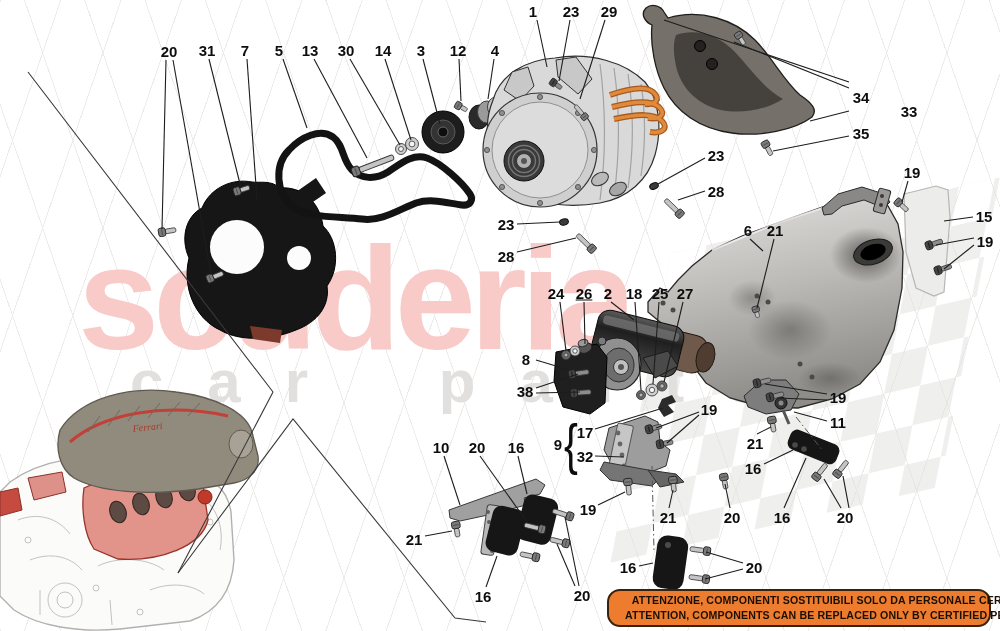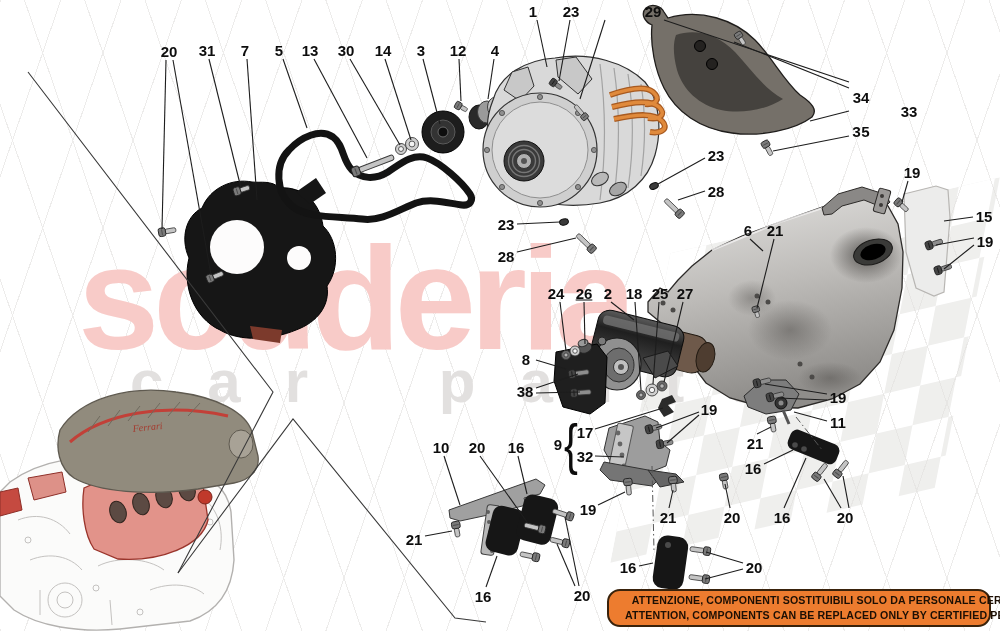--- a/index.html
+++ b/index.html
@@ -532,34 +532,34 @@
         <line x1="849" y1="508" x2="843" y2="476" stroke="#1d1d1d" stroke-width="1.1"></line>
         <line x1="639" y1="566" x2="653" y2="563" stroke="#1d1d1d" stroke-width="1.1"></line>
         <line x1="743" y1="563" x2="706" y2="552" stroke="#1d1d1d" stroke-width="1.1"></line>
         <line x1="743" y1="569" x2="705" y2="579" stroke="#1d1d1d" stroke-width="1.1"></line>
       </g>
     </svg>
 
   <div id="labels">
       <div class="callout" style="left: 533px; top: 11px;">1</div>
       <div class="callout" style="left: 571px; top: 11px;">23</div>
-      <div class="callout" style="left: 609px; top: 11px; margin-left: 44px;">29</div>
+      <div class="callout" style="left: 609px; top: 11px;">29</div>
       <div class="callout" style="left: 169px; top: 51px;">20</div>
       <div class="callout" style="left: 207px; top: 50px; text-align: center;">31</div>
       <div class="callout" style="left: 245px; top: 50px;">7</div>
       <div class="callout" style="left: 279px; top: 50px;">5</div>
       <div class="callout" style="left: 310px; top: 50px;">13</div>
       <div class="callout" style="left: 346px; top: 50px;">30</div>
       <div class="callout" style="left: 383px; top: 50px;">14</div>
       <div class="callout" style="left: 421px; top: 50px;">3</div>
       <div class="callout" style="left: 458px; top: 50px;">12</div>
       <div class="callout" style="left: 495px; top: 50px;">4</div>
       <div class="callout" style="left: 861px; top: 85px; margin-top: 12px;">34</div>
       <div class="callout" style="left: 909px; top: 111px;">33</div>
-      <div class="callout" style="left: 861px; top: 133px; font-family: Liberation Mono, monospace;">35</div>
+      <div class="callout" style="left: 861px; top: 133px;">35</div>
       <div class="callout" style="left: 716px; top: 155px;">23</div>
       <div class="callout" style="left: 716px; top: 191px;">28</div>
       <div class="callout" style="left: 912px; top: 172px;">19</div>
       <div class="callout" style="left: 984px; top: 216px;">15</div>
       <div class="callout" style="left: 985px; top: 241px;">19</div>
       <div class="callout" style="left: 748px; top: 230px;">6</div>
       <div class="callout" style="left: 775px; top: 230px;">21</div>
       <div class="callout" style="left: 506px; top: 224px;">23</div>
       <div class="callout" style="left: 506px; top: 256px;">28</div>
       <div class="callout" style="left: 556px; top: 293px;">24</div>

